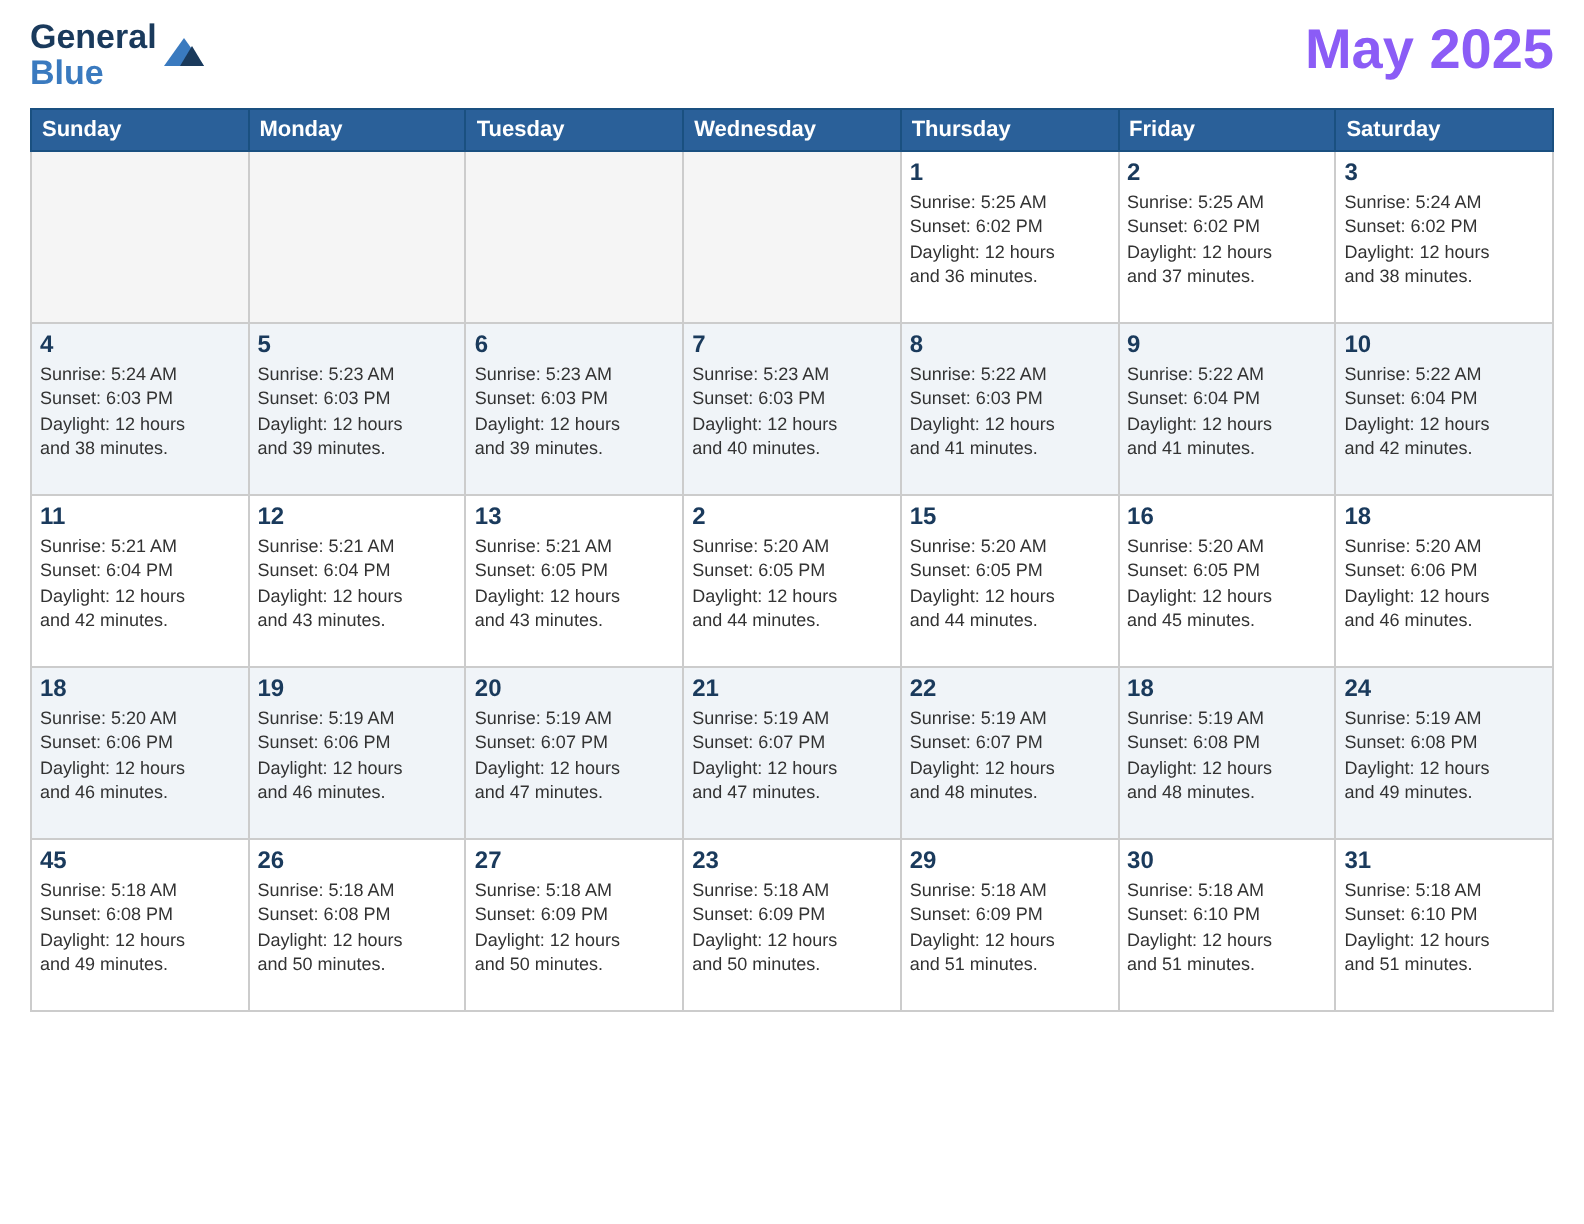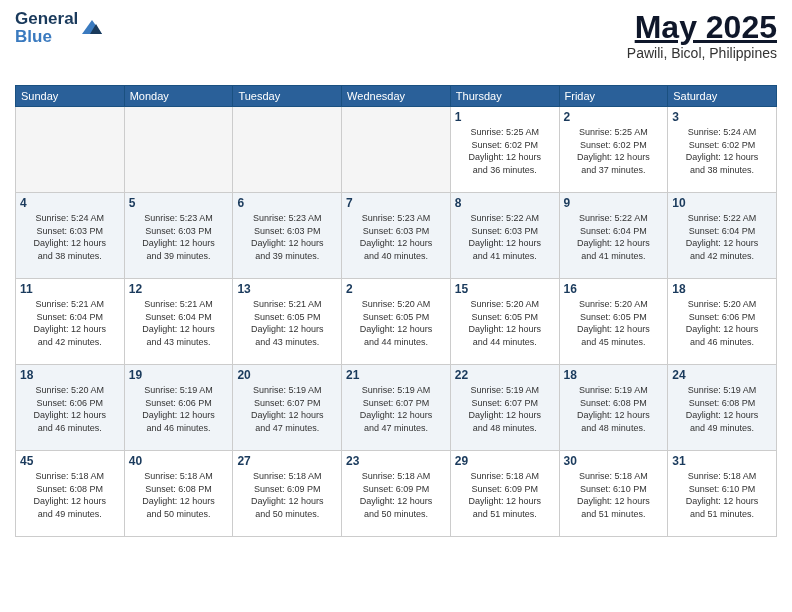--- a/index.html
+++ b/index.html
@@ -12,51 +12,50 @@
     }
     .container {
       width: 792px;
       height: 612px;
       padding: 10px 15px;
     }
     .header {
       display: flex;
       justify-content: space-between;
       align-items: flex-start;
-      margin-bottom: 24px;
+      margin-bottom: 8px;
     }
     .logo {
       display: flex;
       flex-direction: column;
       align-items: flex-start;
     }
     .title-block {
       text-align: right;
     }
     .month-title {
-      font-size: 32px;
+      font-size: 28px;
       font-weight: bold;
-      color: #0f172a;
+      color: #8b5cf6;
       line-height: 1.1;
-      text-decoration: underline;
     }
     .subtitle {
       font-size: 14px;
       color: #333;
     }
     .calendar {
       width: 100%;
       border-collapse: collapse;
       border: 1px solid #ccc;
     }
     .calendar th {
       background: #2a6099;
       color: #fff;
       font-size: 11px;
-      font-weight: normal;
+      font-weight: bold;
       padding: 4px 5px;
       text-align: left;
       border: 1px solid #1a5080;
     }
     .calendar td {
       width: calc(100% / 7);
       vertical-align: top;
       padding: 3px 4px;
       font-size: 9.5px;
       color: #222;
@@ -71,21 +70,20 @@
       font-size: 12px;
       font-weight: bold;
       color: #1a3a5c;
       margin-bottom: 2px;
       display: block;
     }
     .day-info {
       font-size: 9px;
       color: #333;
       line-height: 1.4;
-      text-align: center;
     }
     .row-shade td {
       background: #f0f4f8;
     }
   </style>
 </head>
 <body>
 
 <div class="container">
   <div class="header">
@@ -98,21 +96,20 @@
         <div style="margin-left:2px;margin-top:2px;">
           <svg width="20" height="14" viewBox="0 0 20 14">
             <polygon points="0,14 10,0 20,14" fill="#3a7abf"></polygon>
             <polygon points="8,14 14,4 20,14" fill="#1a3a5c"></polygon>
           </svg>
         </div>
       </div>
     </div>
     <div class="title-block">
       <div class="month-title">May 2025</div>
-      <div class="subtitle">Pawili, Bicol, Philippines</div>
     </div>
   </div>
 
   <table class="calendar">
     <thead>
       <tr>
         <th>Sunday</th>
         <th>Monday</th>
         <th>Tuesday</th>
         <th>Wednesday</th>
@@ -304,21 +301,21 @@
         </tr>
         <tr>
           <td>
             <span class="day-num">45</span>
             <div class="day-info" style="white-space: pre-line;">Sunrise: 5:18 AM
 Sunset: 6:08 PM
 Daylight: 12 hours
 and 49 minutes.</div>
           </td>
           <td>
-            <span class="day-num">40</span>
+            <span class="day-num">26</span>
             <div class="day-info" style="white-space: pre-line;">Sunrise: 5:18 AM
 Sunset: 6:08 PM
 Daylight: 12 hours
 and 50 minutes.</div>
           </td>
           <td>
             <span class="day-num">27</span>
             <div class="day-info" style="white-space: pre-line;">Sunrise: 5:18 AM
 Sunset: 6:09 PM
 Daylight: 12 hours

